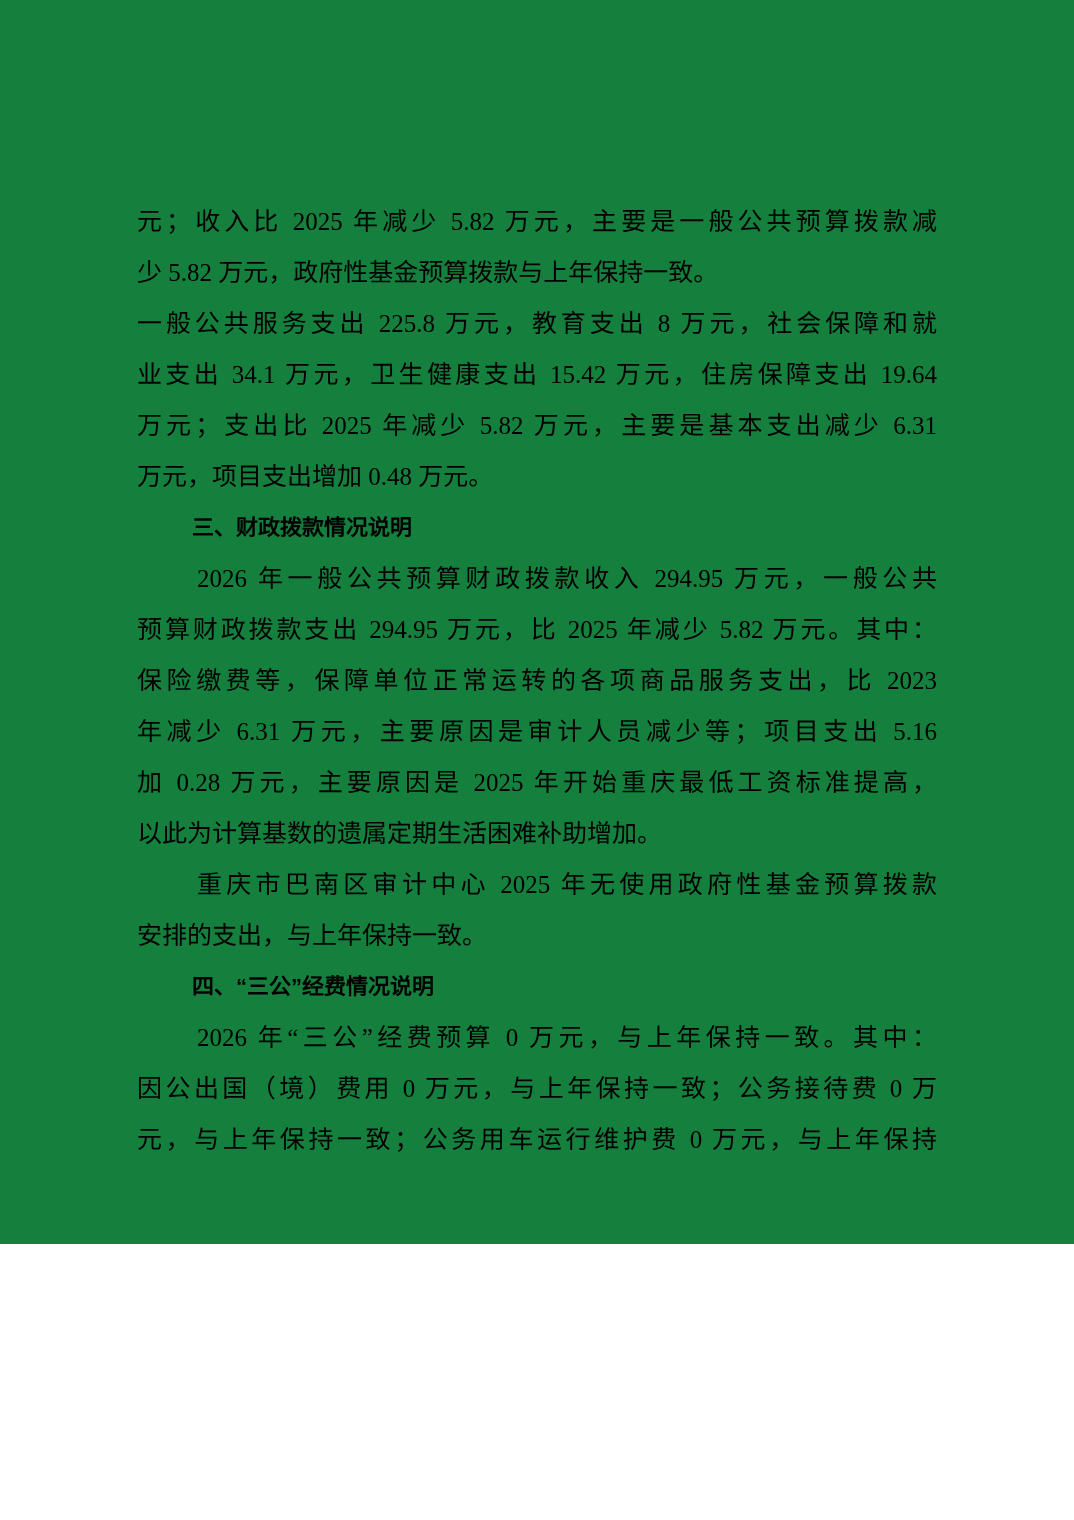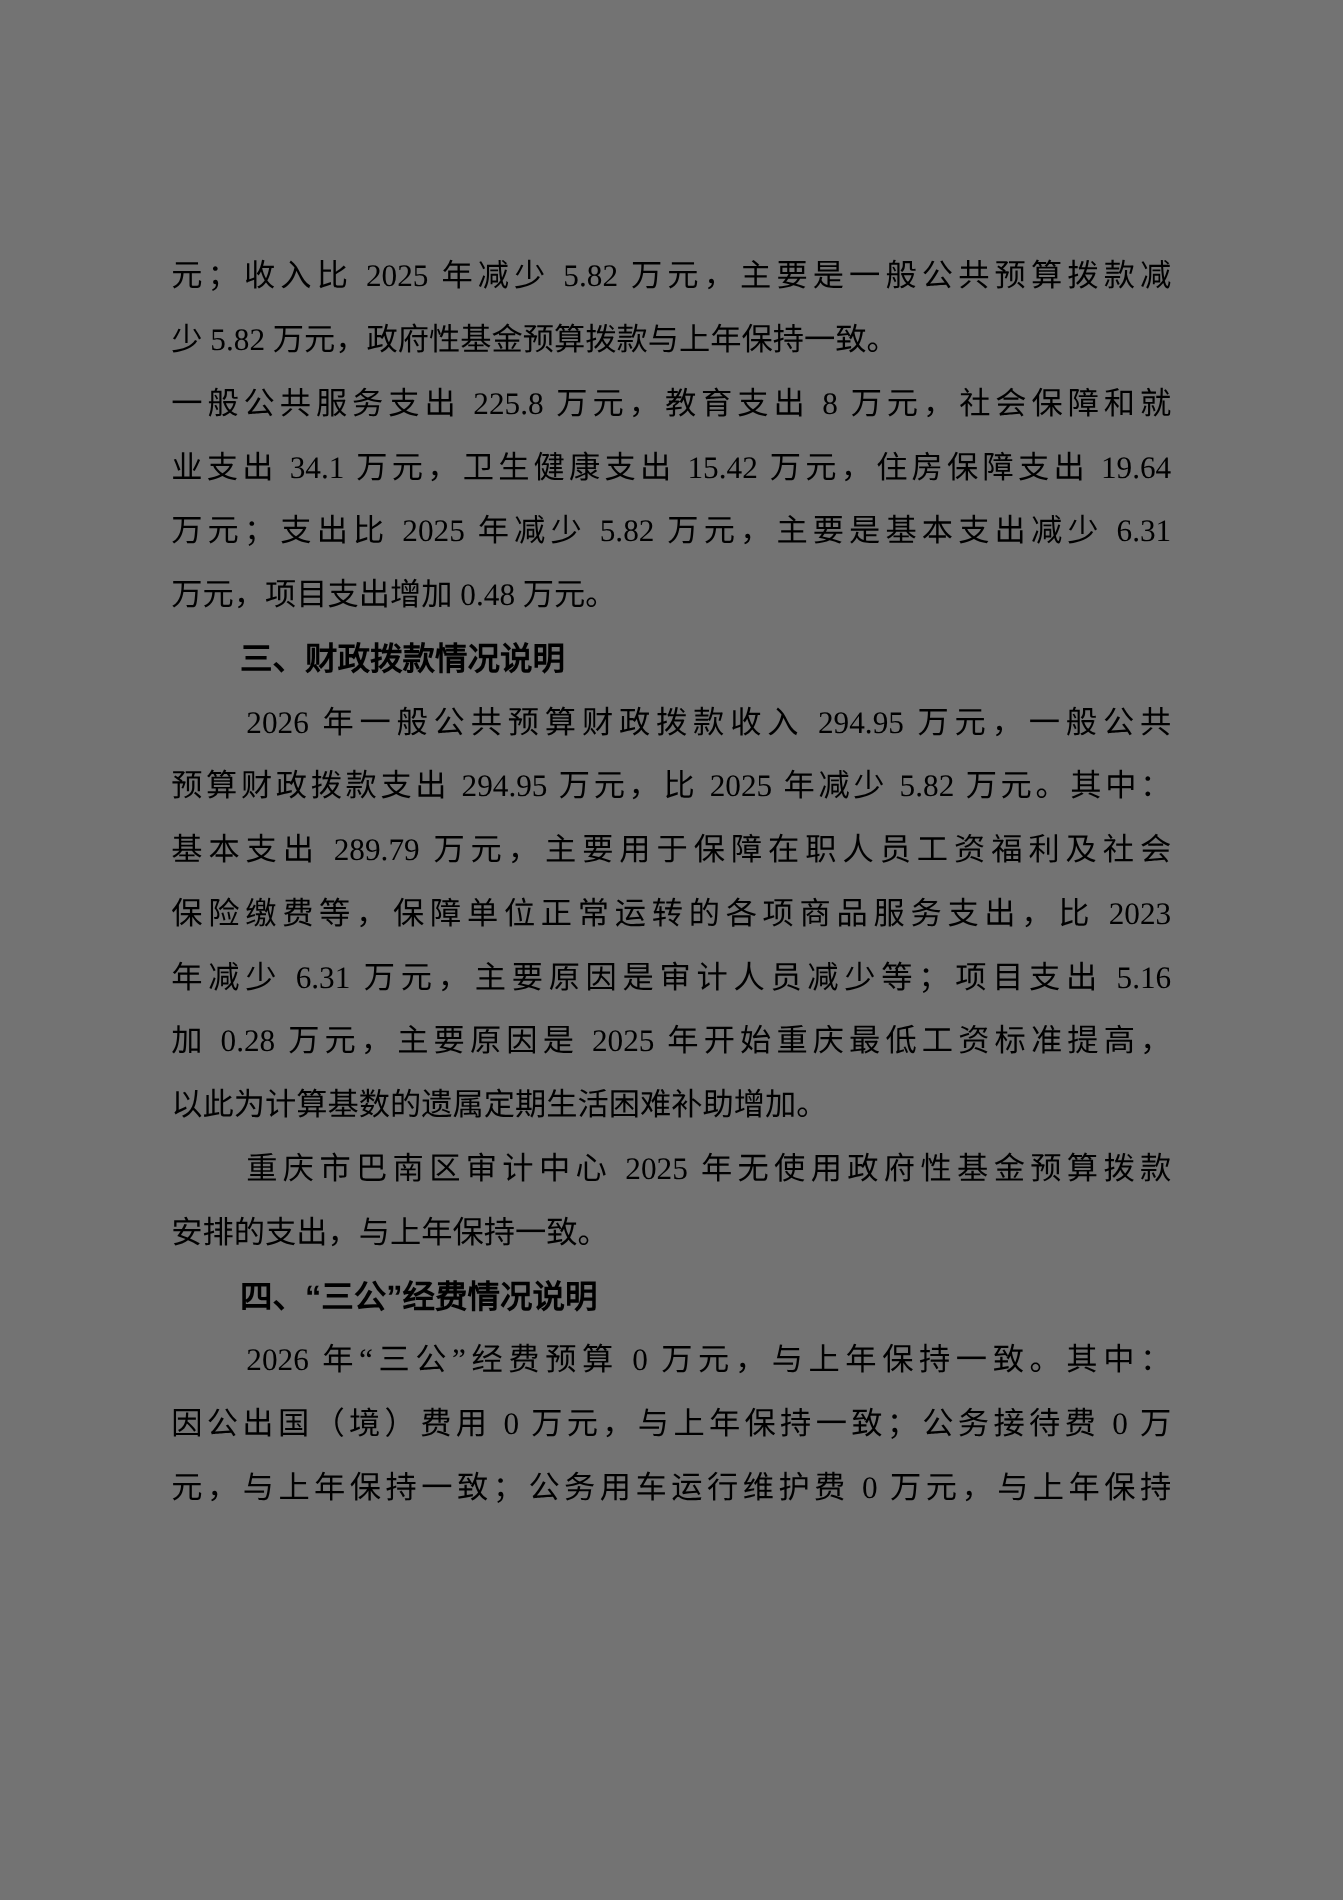--- a/index.html
+++ b/index.html
@@ -4,22 +4,22 @@
 <style>
   
   html, body {
     margin: 0;
     padding: 0;
     background: #ffffff;
   }
   .page {
     position: relative;
     width: 1074px;
-    height: 1520px;
-    background: #737373;
+    height: 1244px;
+    background: #15803d;
     overflow: hidden;
   }
   .doc-body {
     position: absolute;
     left: 137px;
     top: 196px;
     width: 800px;
   }
   .block {
     margin: 0;
@@ -36,21 +36,21 @@
   }
   .line.no-just {
     text-align-last: left;
   }
   .line.indent {
     text-indent: 60px;
   }
   .block.heading .line {
     font-family: "Liberation Sans", "DejaVu Sans", sans-serif;
     font-weight: 700;
-    font-size: 26px;
+    font-size: 22px;
     text-align: left;
     text-align-last: left;
     text-indent: 55px;
   }
 </style>
 </head>
 <body>
 
 <div class="page">
   <div class="doc-body">
@@ -63,21 +63,20 @@
         <div class="line">业支出 34.1 万元，卫生健康支出 15.42 万元，住房保障支出 19.64</div>
         <div class="line">万元；支出比 2025 年减少 5.82 万元，主要是基本支出减少 6.31</div>
         <div class="line no-just">万元，项目支出增加 0.48 万元。</div>
       </div>
       <div class="block heading">
         <div class="line no-just indent">三、财政拨款情况说明</div>
       </div>
       <div class="block paragraph">
         <div class="line indent">2026 年一般公共预算财政拨款收入 294.95 万元，一般公共</div>
         <div class="line">预算财政拨款支出 294.95 万元，比 2025 年减少 5.82 万元。其中：</div>
-        <div class="line">基本支出 289.79 万元，主要用于保障在职人员工资福利及社会</div>
         <div class="line">保险缴费等，保障单位正常运转的各项商品服务支出，比 2023</div>
         <div class="line">年减少 6.31 万元，主要原因是审计人员减少等；项目支出 5.16</div>
         <div class="line">加 0.28 万元，主要原因是 2025 年开始重庆最低工资标准提高，</div>
         <div class="line no-just">以此为计算基数的遗属定期生活困难补助增加。</div>
       </div>
       <div class="block paragraph">
         <div class="line indent">重庆市巴南区审计中心 2025 年无使用政府性基金预算拨款</div>
         <div class="line no-just">安排的支出，与上年保持一致。</div>
       </div>
       <div class="block heading">

